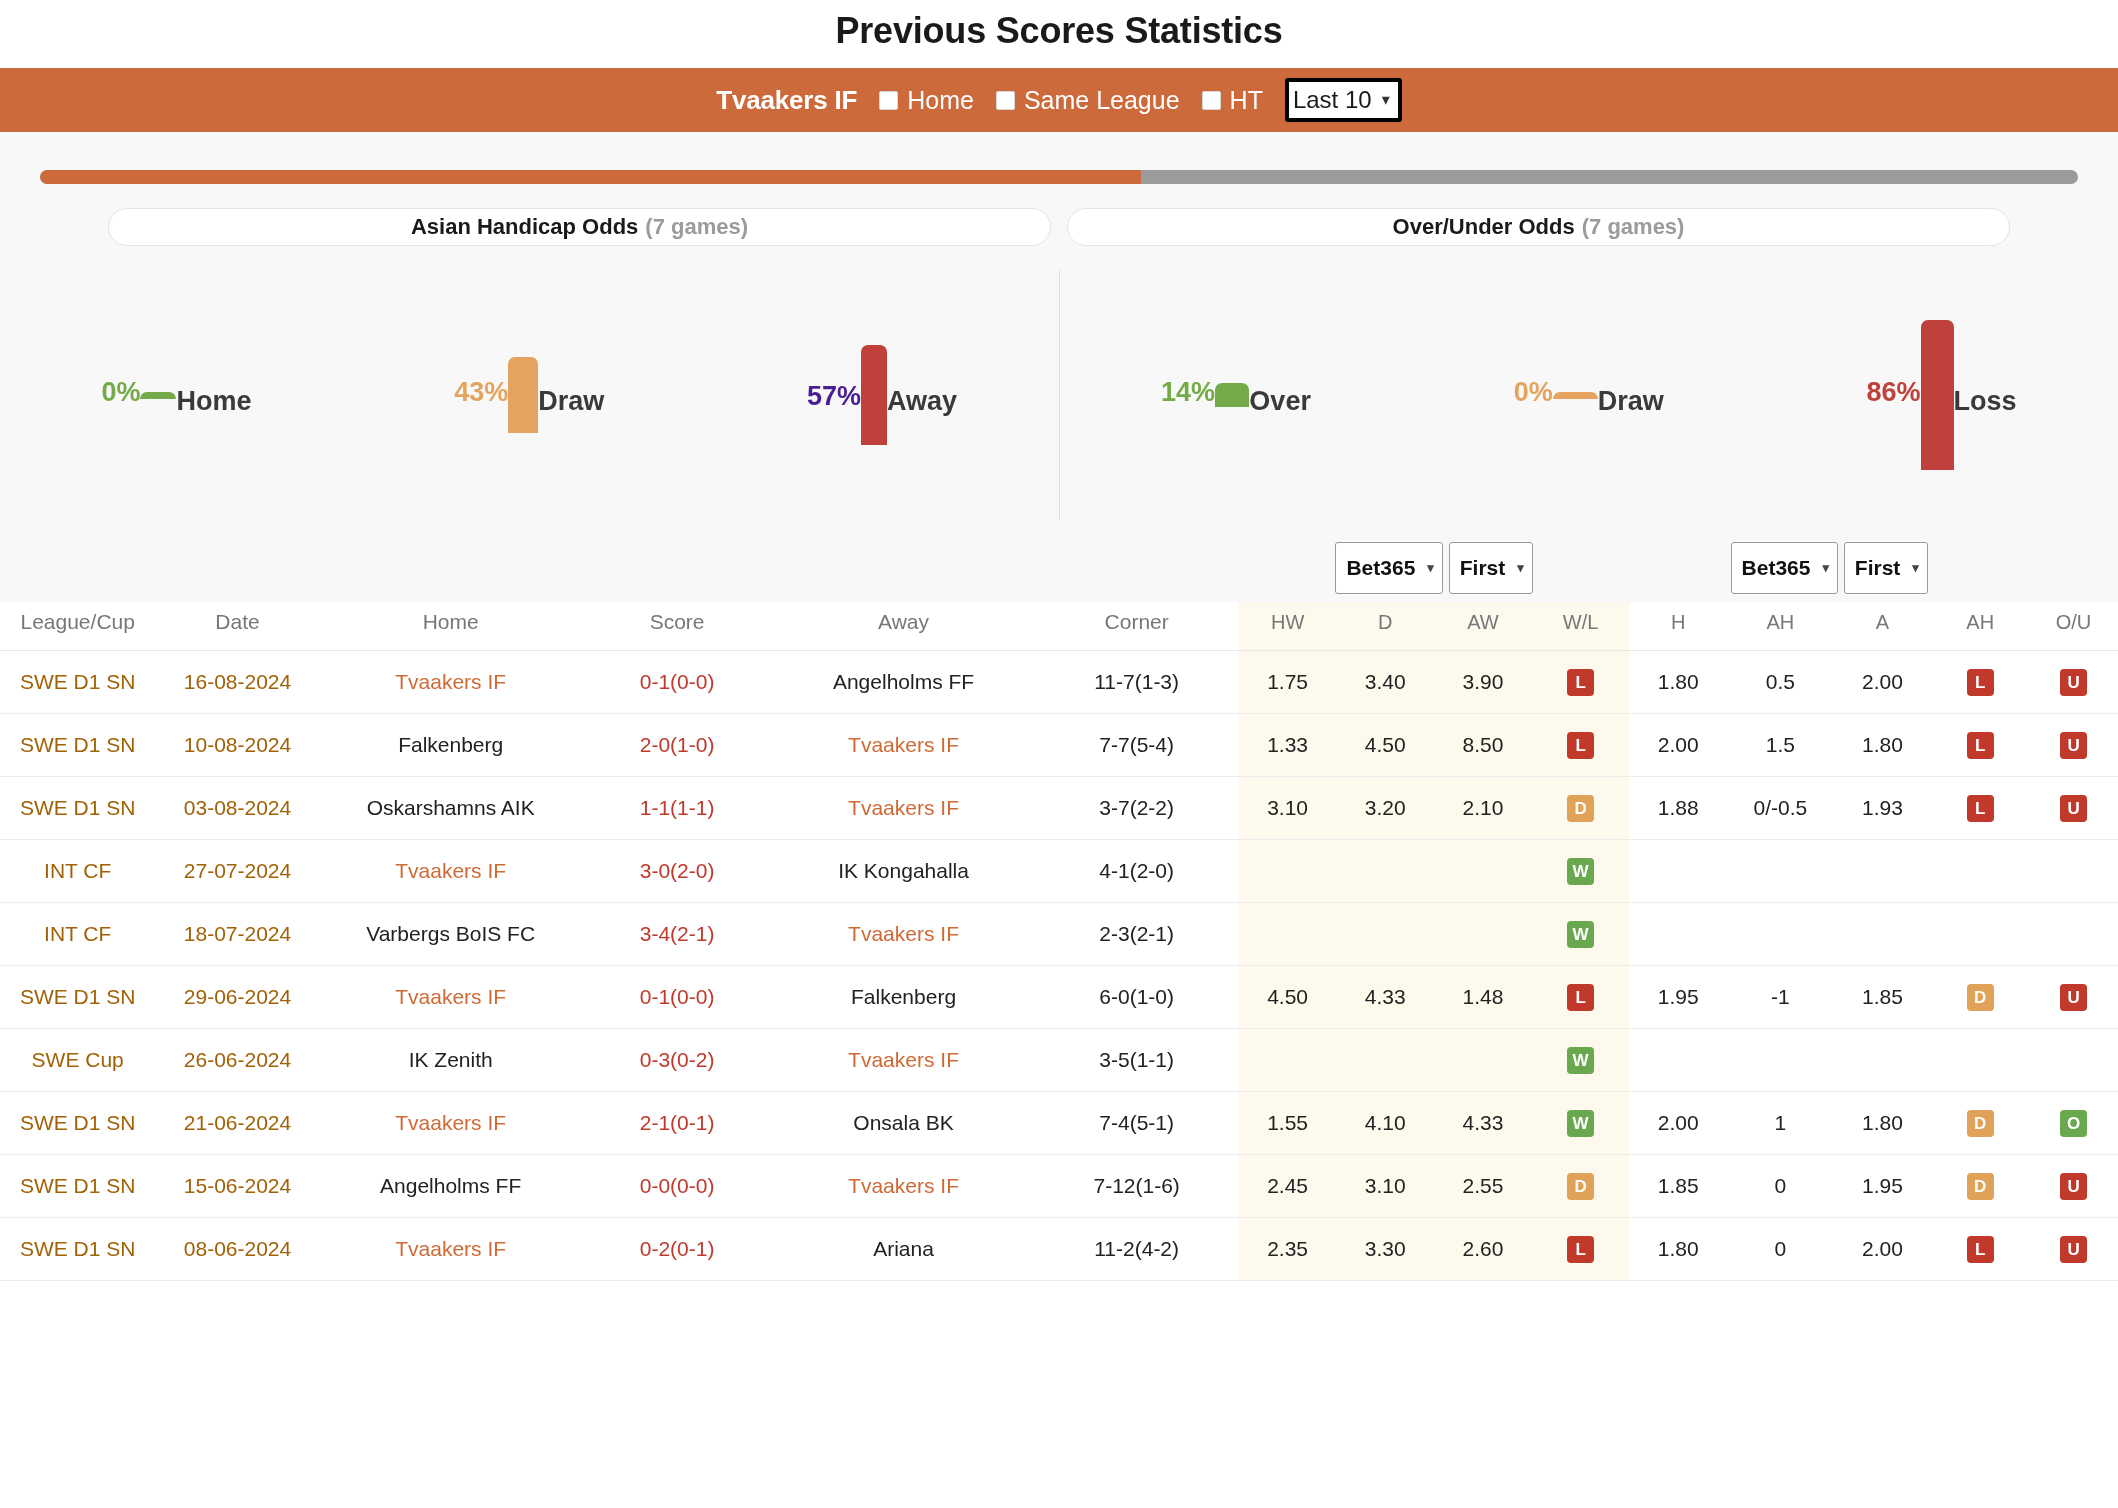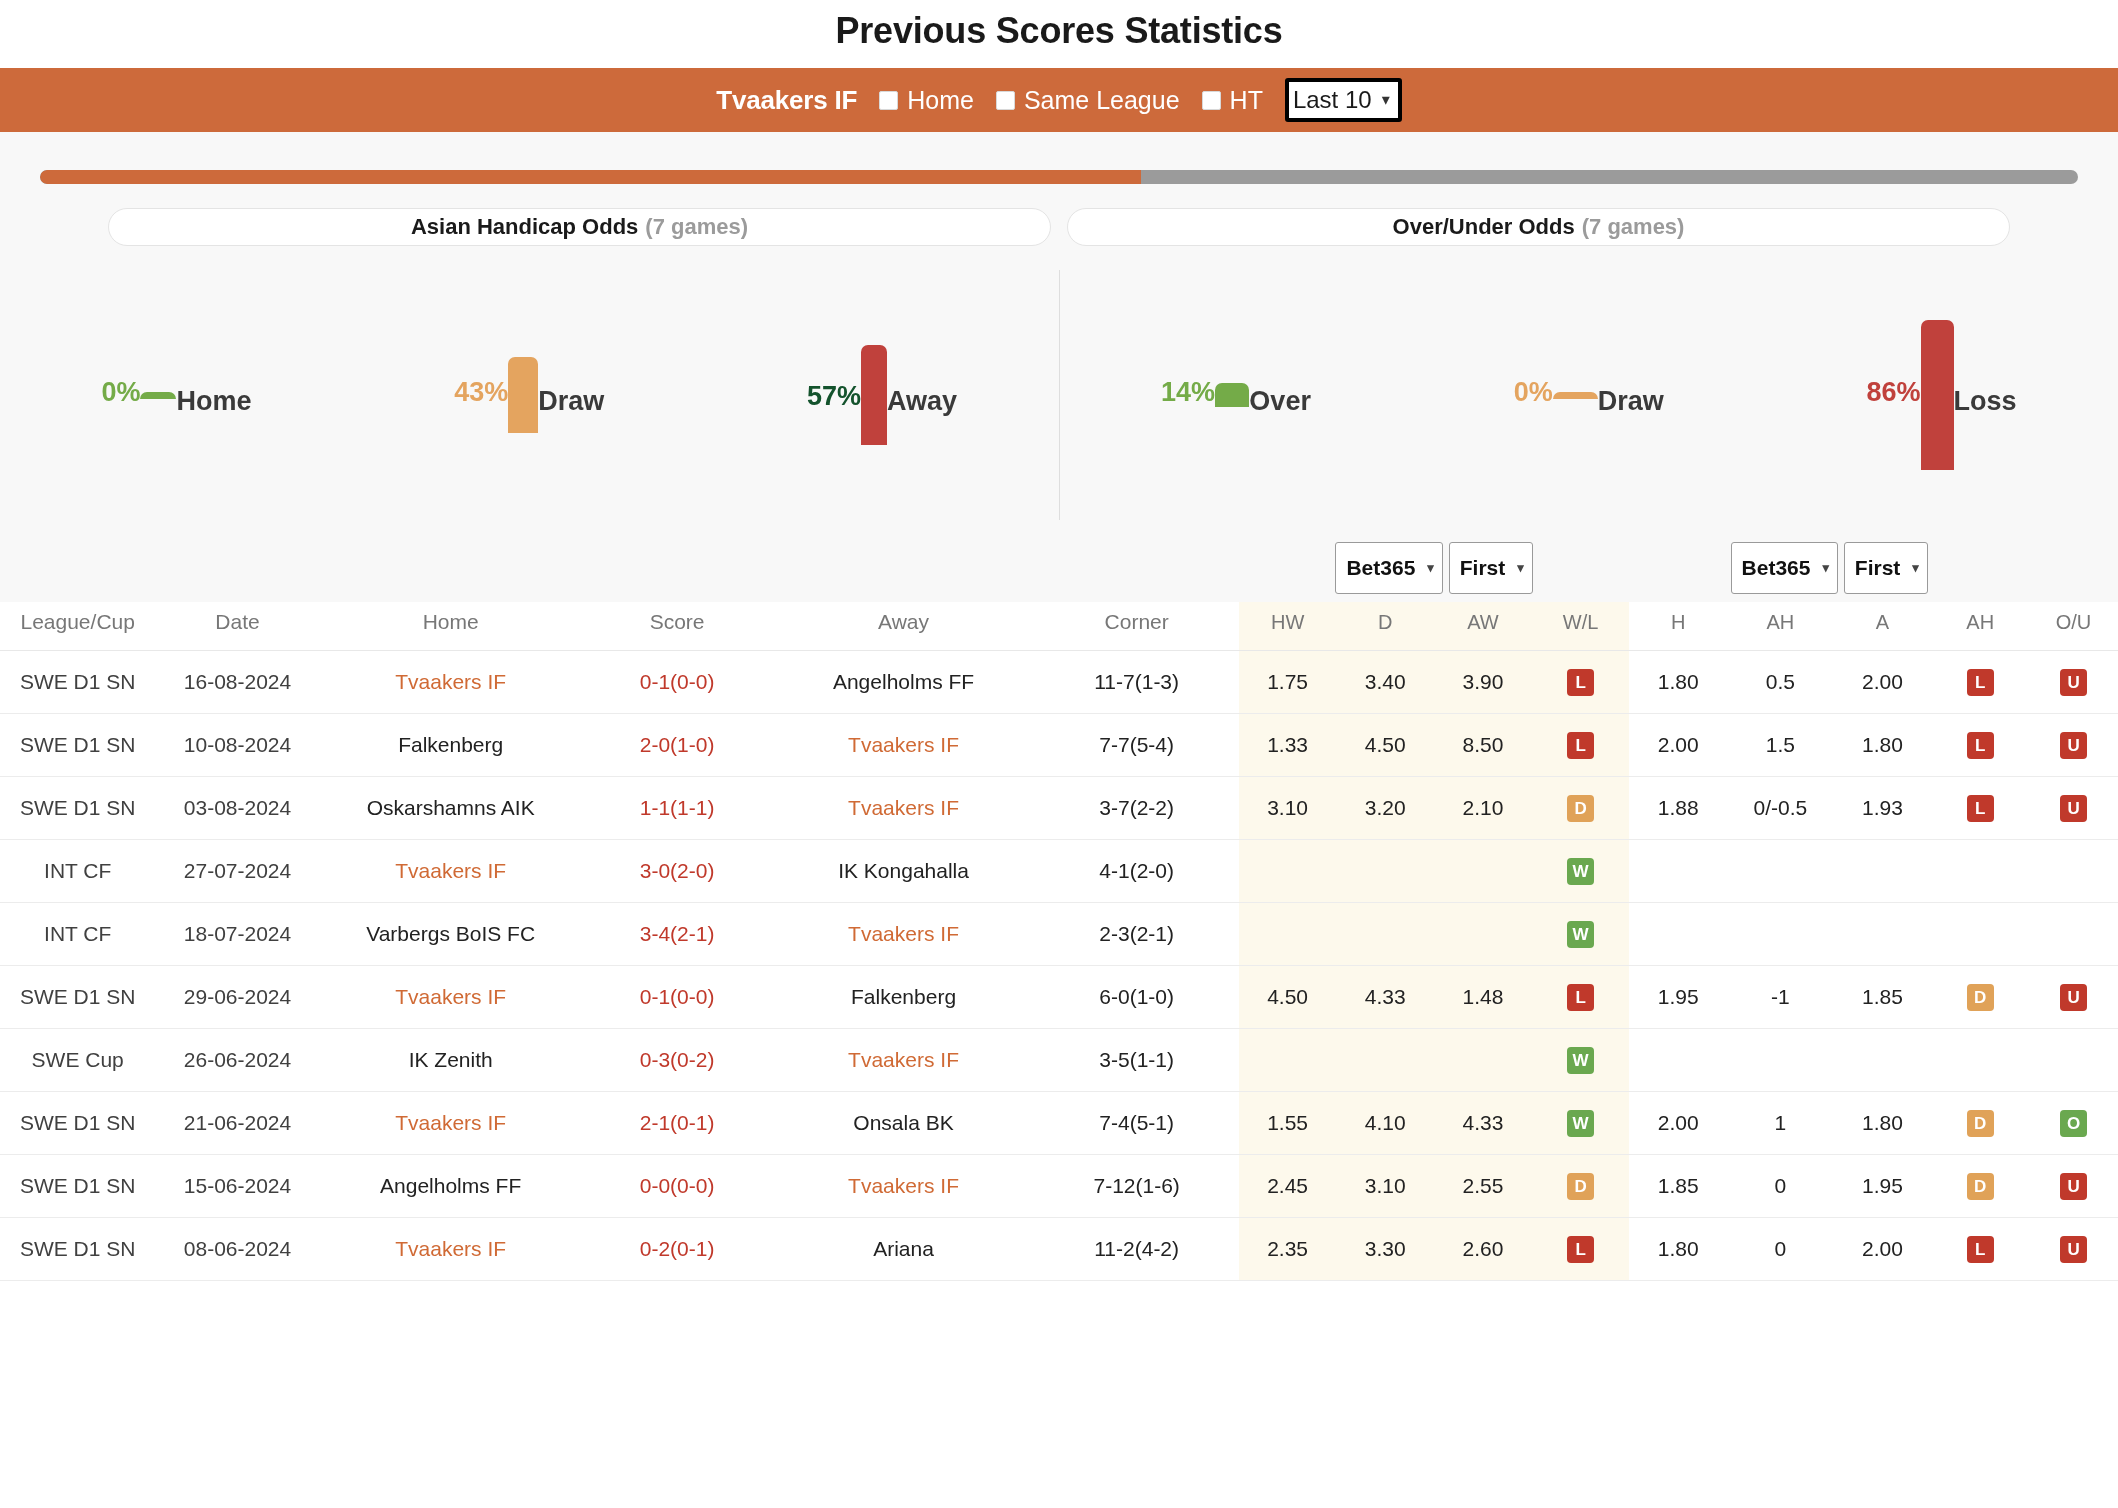--- a/index.html
+++ b/index.html
@@ -205,21 +205,21 @@
   thead .hdrow th.sub { font-size: 20px; }
   .hdr-top {
     background: #f8f8f8;
   }
   tbody tr { border-bottom: 1px solid #ececec; }
   tbody td {
     height: 63px;
     font-size: 21px;
     color: #222;
   }
-  td.league, td.date { color: #404040; }
+  td.league, td.date { color: #a16207; }
   td.team.hl { color: #d06a35; }
   td.score { color: #c0392b; }
   td.score .ht { color: #c0392b; }
   .odds-shade { background: #fdf9ec; }
   .badge {
     display: inline-block;
     width: 27px; height: 27px;
     line-height: 27px;
     border-radius: 4px;
     color: #fff;
@@ -309,21 +309,21 @@
           <div class="chart-pct" style="color: rgb(116, 171, 72);">0%</div>
           <div class="chart-bar" style="background: rgb(116, 171, 72); height: 7px;"></div>
           <div class="chart-name">Home</div>
         </div>
         <div class="chart-col">
           <div class="chart-pct" style="color: rgb(228, 164, 95);">43%</div>
           <div class="chart-bar" style="background: rgb(228, 164, 95); height: 75.25px;"></div>
           <div class="chart-name">Draw</div>
         </div>
         <div class="chart-col">
-          <div class="chart-pct" style="color: #14532d; margin-top: 8px;">57%</div>
+          <div class="chart-pct" style="color: #4c1d95; margin-top: 8px;">57%</div>
           <div class="chart-bar" style="background: rgb(192, 65, 60); height: 99.75px;"></div>
           <div class="chart-name">Away</div>
         </div>
       </div>
     <div class="chart-half right" id="chart-right">
         <div class="chart-col">
           <div class="chart-pct" style="color: rgb(116, 171, 72);">14%</div>
           <div class="chart-bar" style="background: rgb(116, 171, 72); height: 24.5px;"></div>
           <div class="chart-name">Over</div>
         </div>

